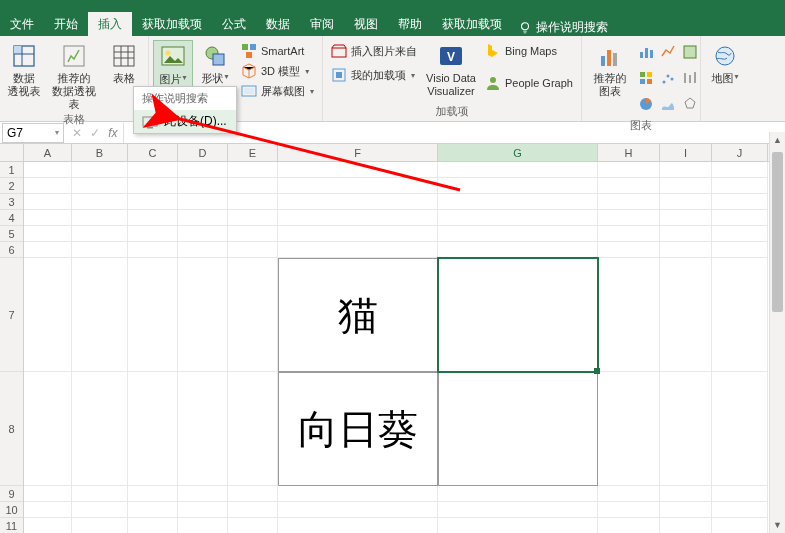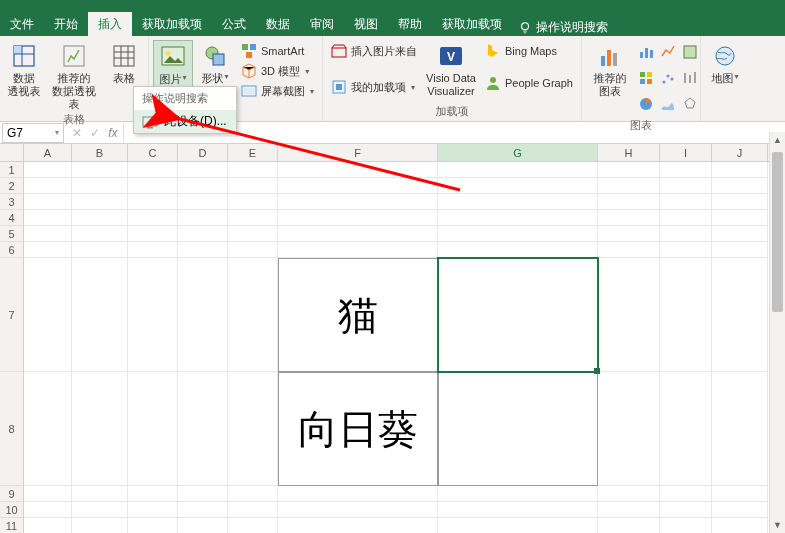--- a/index.html
+++ b/index.html
@@ -196,21 +196,21 @@
       <div class="smallrow">
         <div class="smallbtn">
             <span class="si">
               <svg width="16" height="16">
                 <rect x="1" y="5" width="14" height="9" fill="none" stroke="#c00000"></rect>
                 <path d="M1 5l2-3h10l2 3" fill="none" stroke="#c00000"></path>
               </svg>
             </span>
             <span>插入图片来自</span>
           </div>
-        <div class="smallbtn" style="margin-top:16px">
+        <div class="smallbtn" style="margin-top:4px">
             <span class="si">
               <svg width="16" height="16">
                 <rect x="2" y="2" width="12" height="12" fill="none" stroke="#5b9bd5"></rect>
                 <rect x="5" y="5" width="6" height="6" fill="#5b9bd5"></rect>
               </svg>
             </span>
             <span>我的加载项</span>
             <span class="drop-caret">▾</span>
           </div>
       </div>

